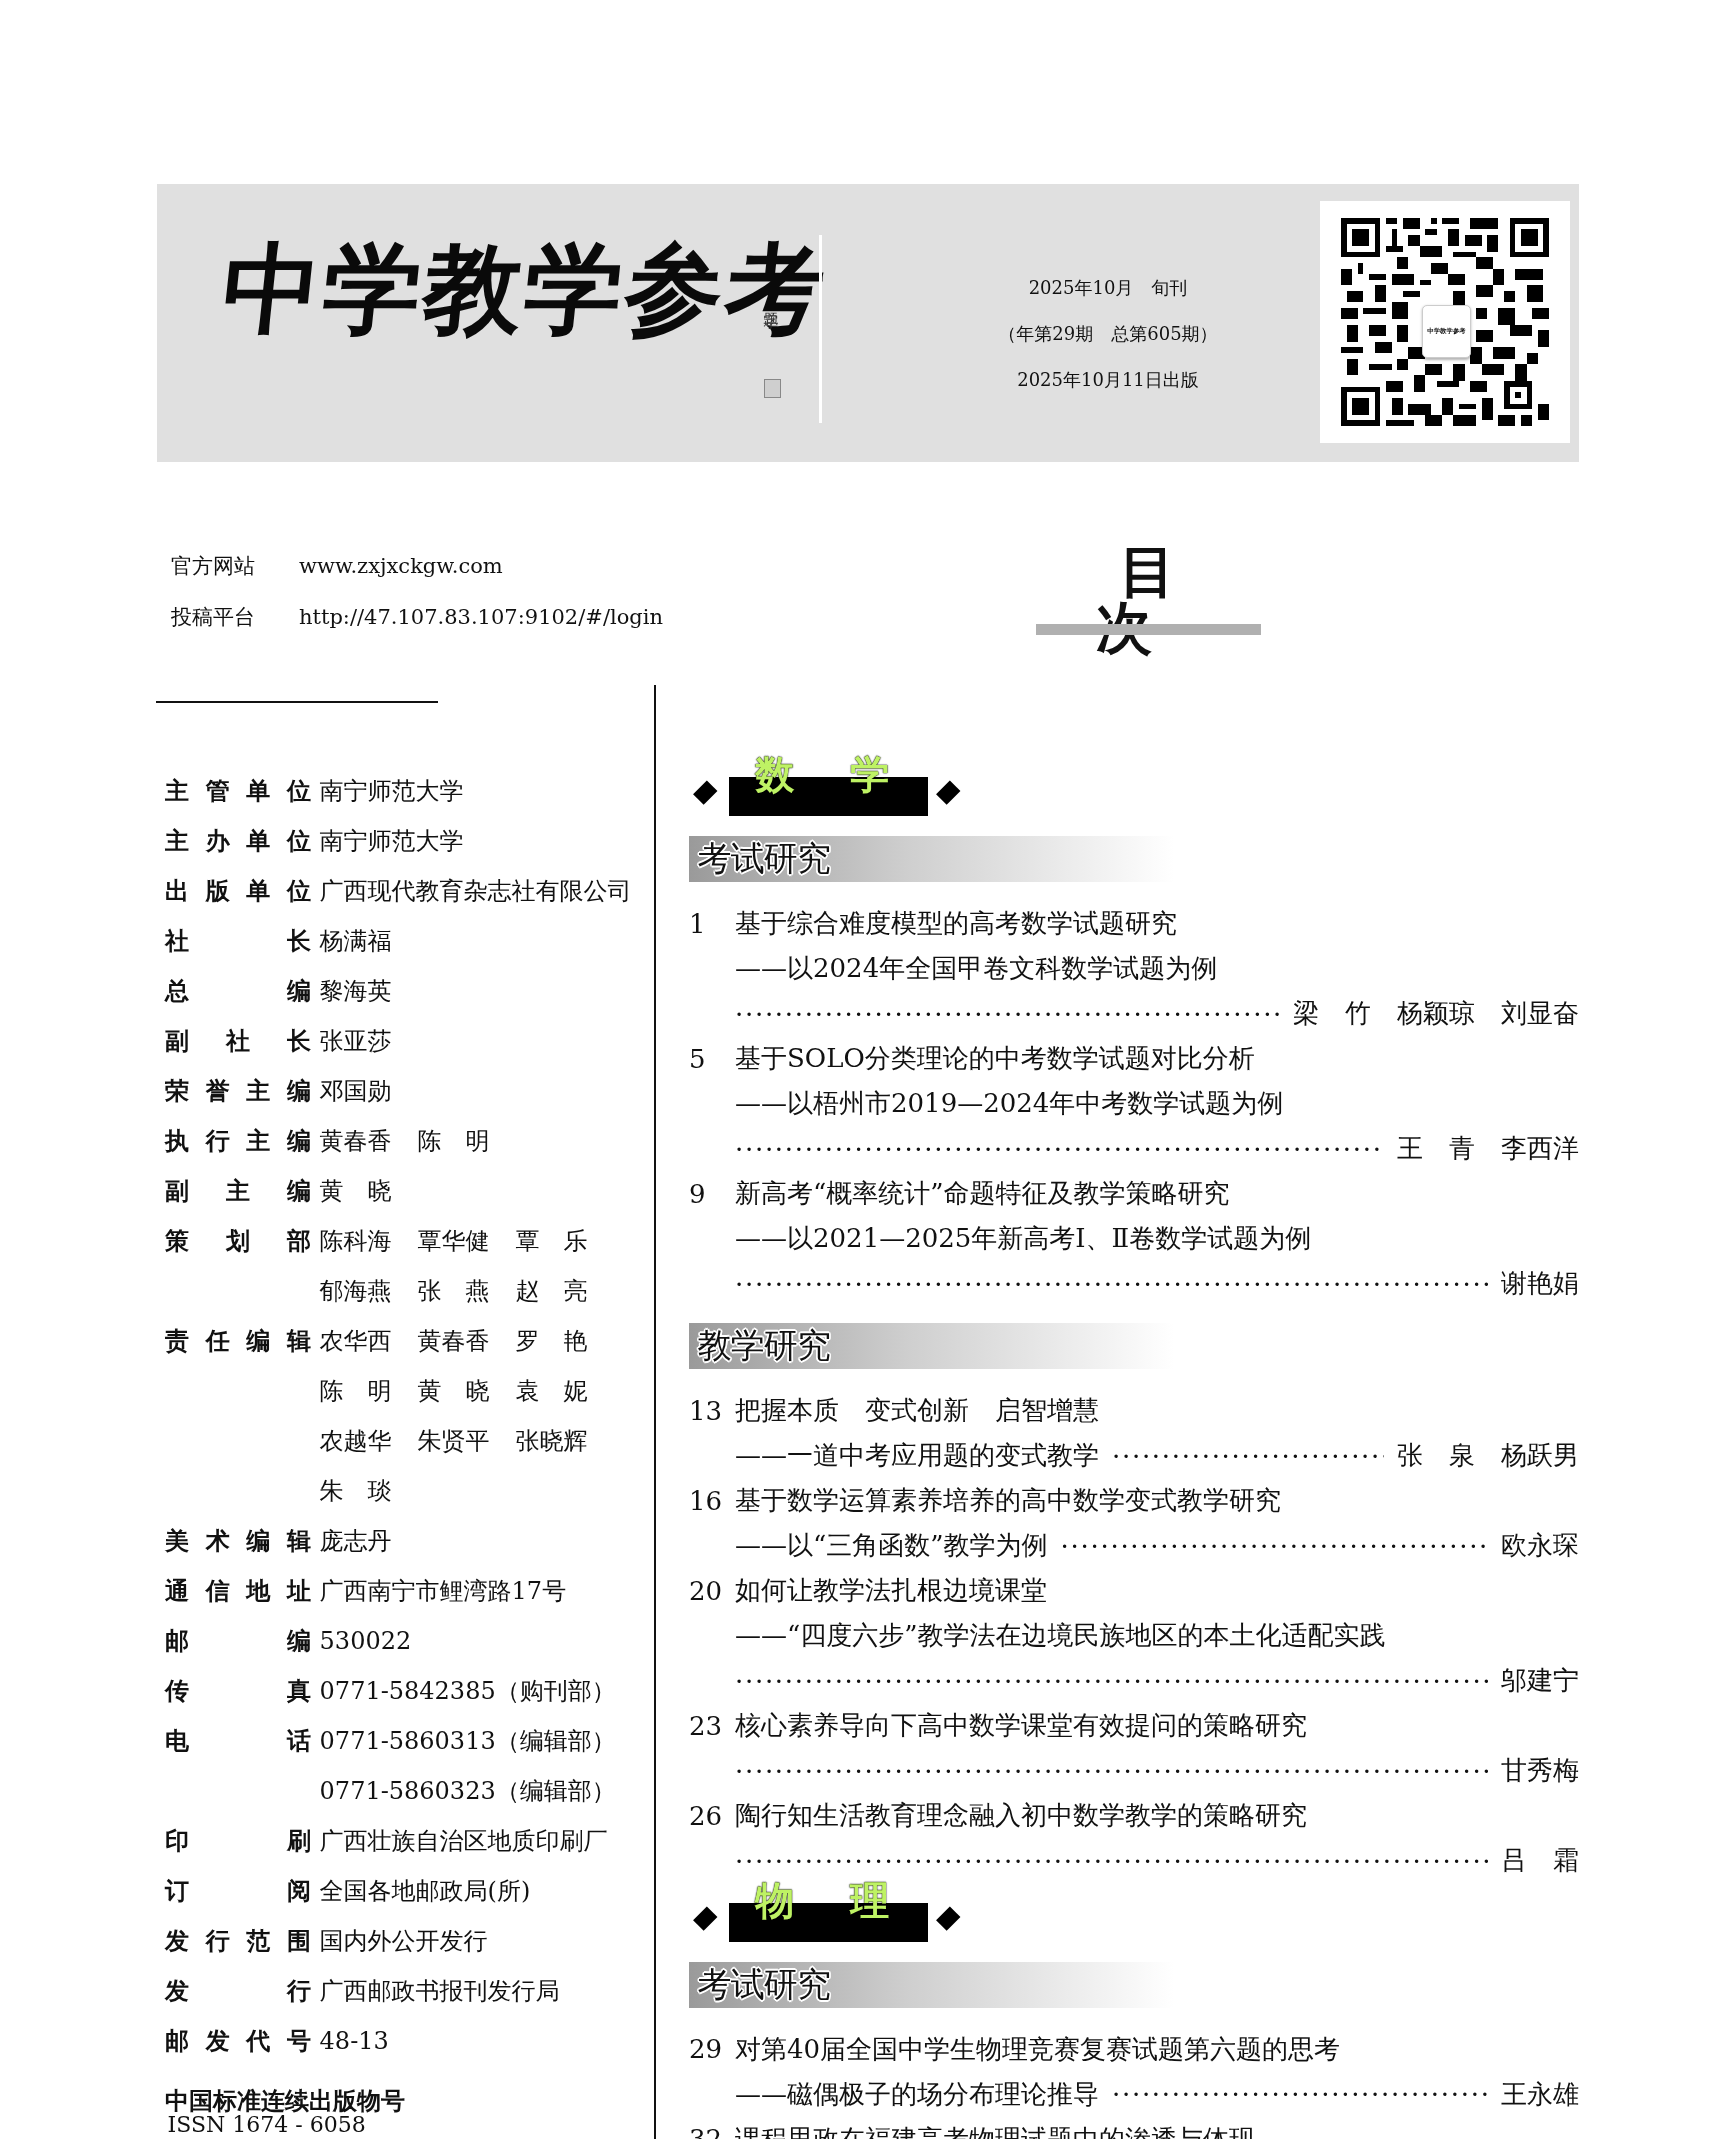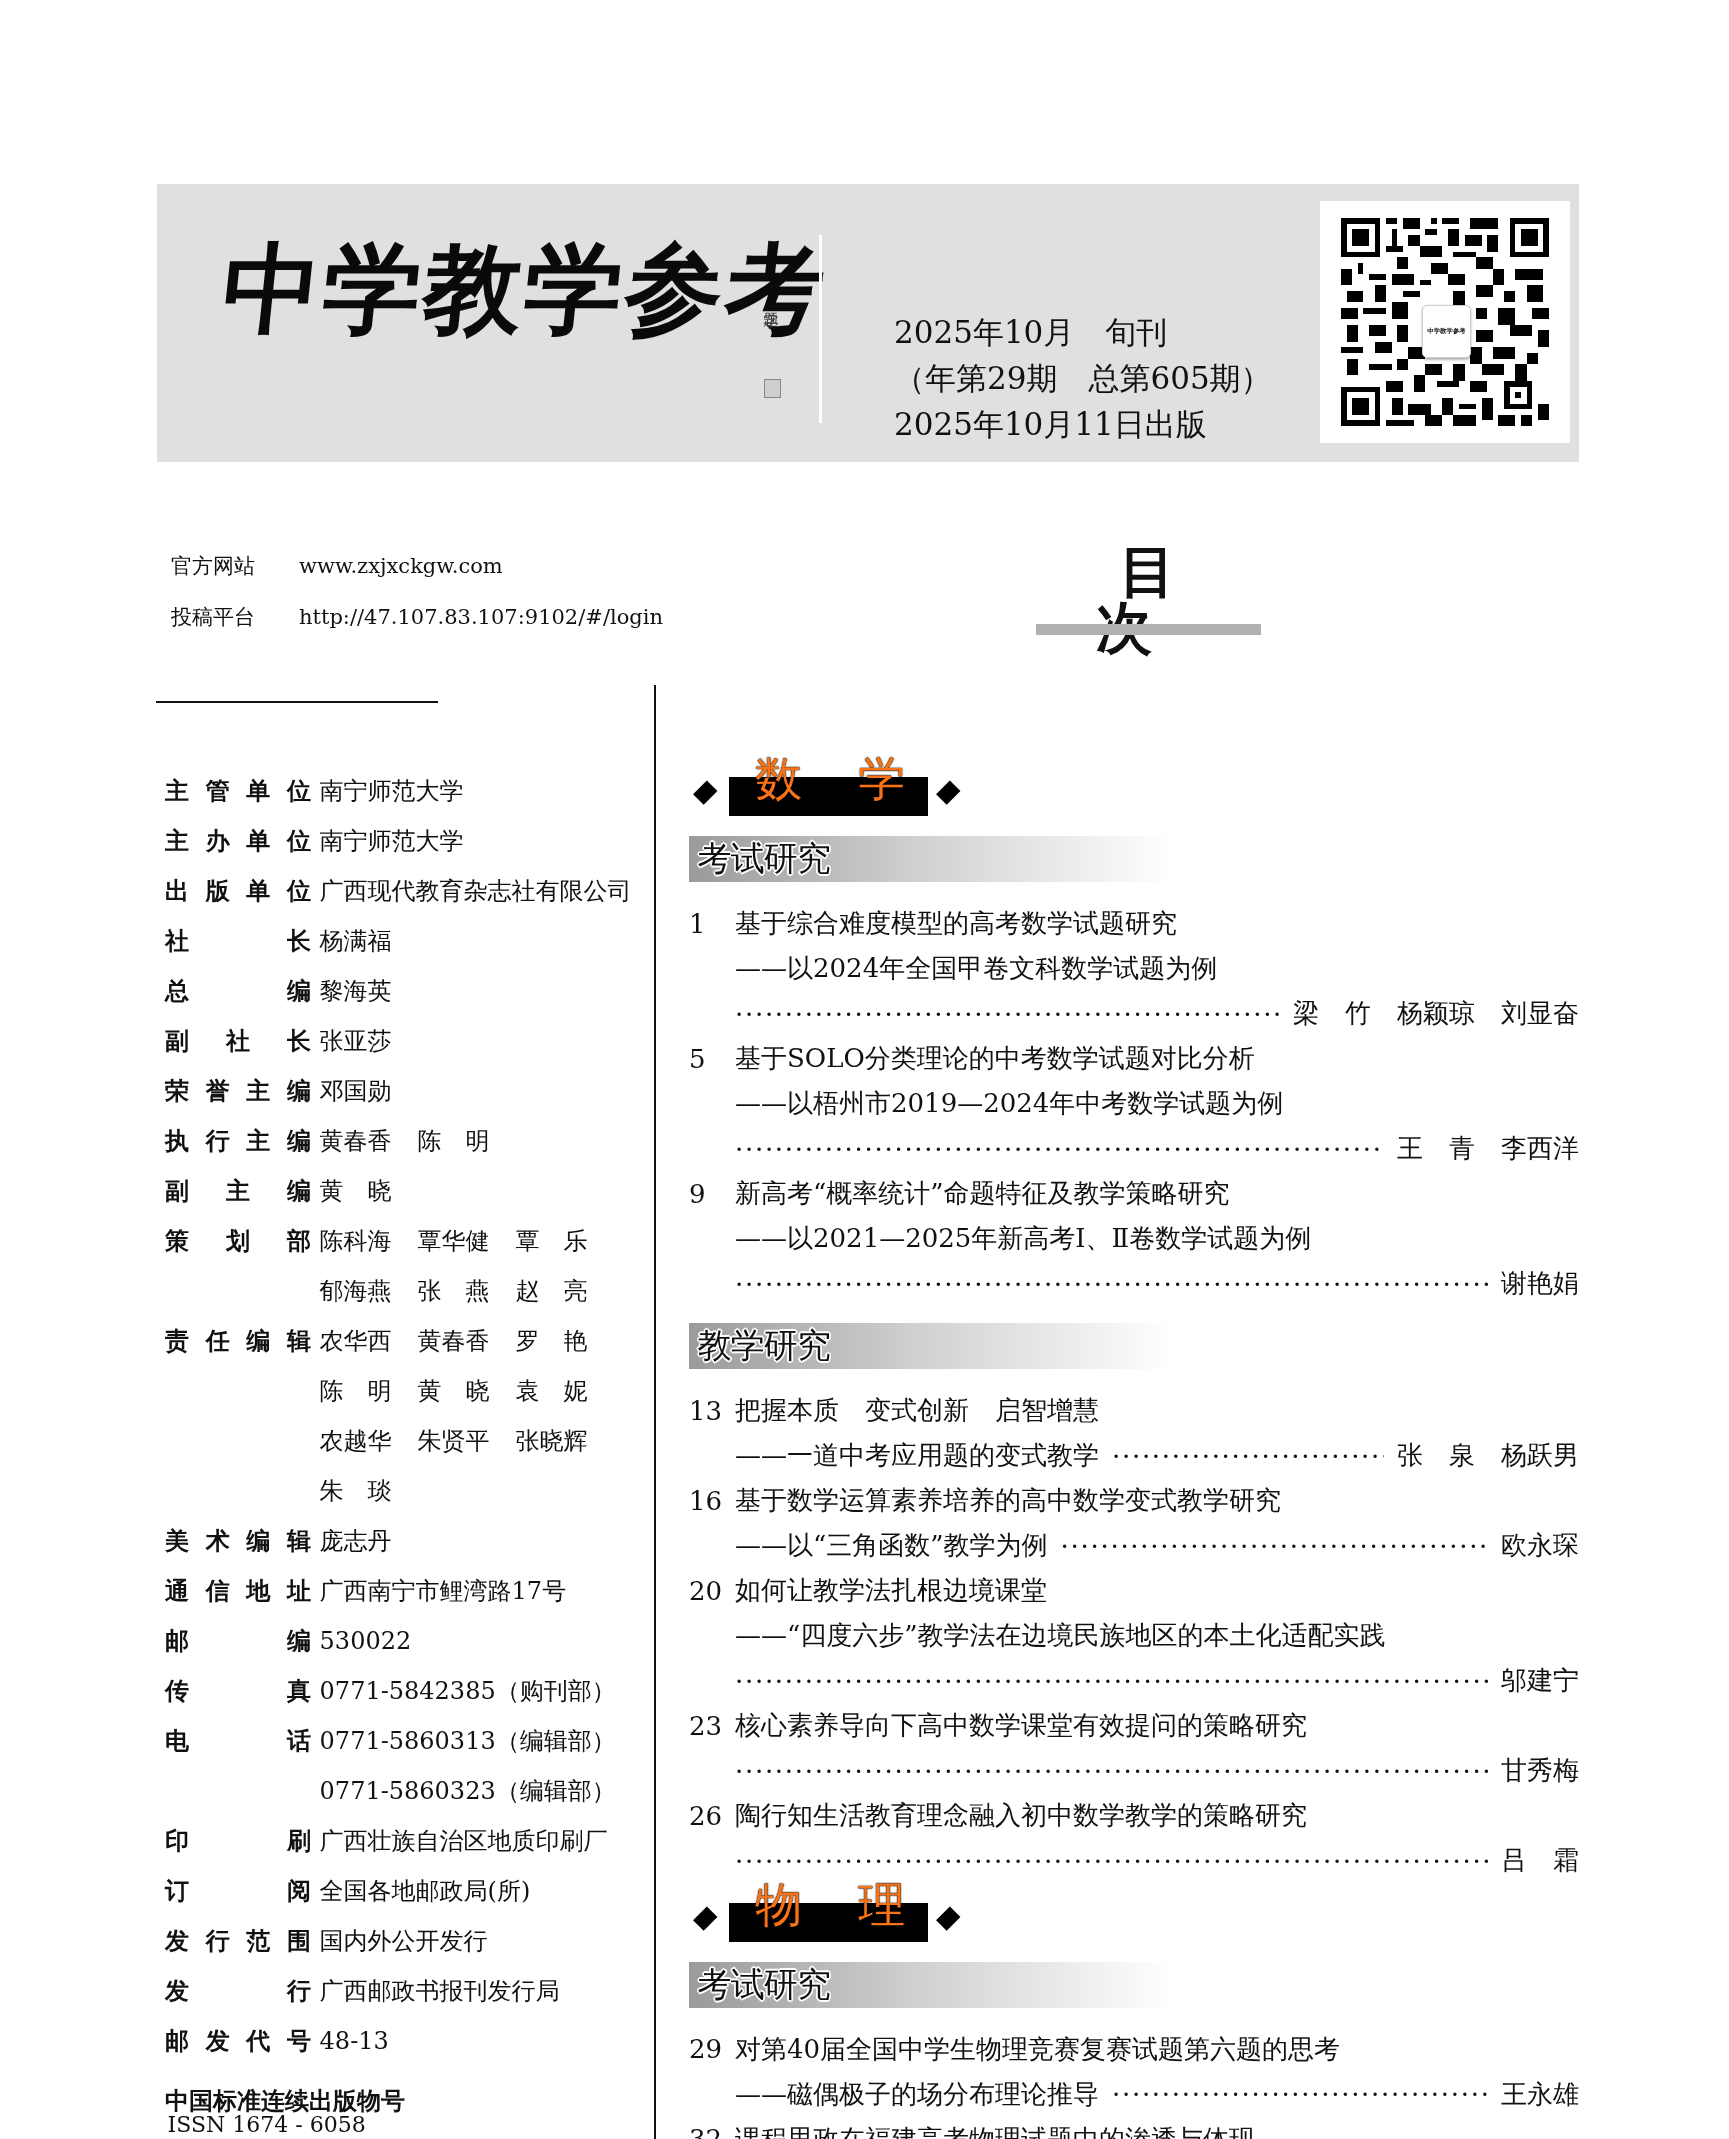--- a/index.html
+++ b/index.html
@@ -8,21 +8,21 @@
     font-family: "DejaVu Serif", "Liberation Serif", serif; color: #111;
     overflow: hidden;
   }
   .abs { position: absolute; }
   
   .header-band { left: 157px; top: 184px; width: 1422px; height: 278px; background: #e0e0e0; }
   .mast-title { left: 223px; top: 240px; font-family: "DejaVu Serif", serif; font-size: 98px; font-weight: bold; letter-spacing: 2.6px; color: #0a0a0a; transform: skewX(-6deg); white-space: nowrap; line-height: 1; }
   .signature { left: 762px; top: 300px; width: 17px; font-size: 15.4px; line-height: 17px; color: #333; writing-mode: vertical-rl; }
   .seal { left: 764px; top: 379px; width: 14.6px; height: 17px; border: 0.9px solid #888; background: #cfcfcf; }
   .header-divider { left: 819px; top: 235px; width: 2.6px; height: 188px; background: #ffffff; }
-  .issue-info { left: 894px; top: 265px; width: 428px; font-size: 31px; line-height: 46px; white-space: nowrap; margin-top: 44px; }
+  .issue-info { left: 894px; top: 265px; width: 428px; text-align: center; font-size: 18px; line-height: 46px; white-space: nowrap; }
   .qr-box { left: 1320px; top: 201px; width: 250px; height: 242px; background: #fff; }
   .qr-svg { position: absolute; left: 18px; top: 17px; width: 214px; height: 208px; }
   .qr-logo { position: absolute; left: 102px; top: 104px; width: 47px; height: 51px; background: #fff; border: 1.3px solid #ccc; border-radius: 5.1px; box-shadow: 0 1.3px 2.6px rgba(0,0,0,0.3); display: flex; align-items: center; justify-content: center; font-size: 6.4px; font-weight: bold; white-space: nowrap; }
 
   
   .contact-row { left: 171px; font-size: 21px; white-space: nowrap; }
   .contact-label { display: inline-block; width: 128px; }
   
   .toc-title { left: 1036px; top: 544px; width: 223px; text-align: center; font-family: "DejaVu Sans", sans-serif; font-weight: bold; font-size: 56px; letter-spacing: 47px; text-indent: 47px; line-height: 1; }
   .toc-title-bar { left: 1036px; top: 624px; width: 225px; height: 11px; background: #b0b0b0; }
@@ -36,21 +36,21 @@
   .mh-value { margin-left: 8.6px; }
   .mh-value .gap { display: inline-block; width: 26px; }
   .issn-block { left: 165px; top: 2110px; font-size: 22px; line-height: 30px; white-space: nowrap; }
   .issn-line1 { padding-left: 2.6px; border-bottom: 1.3px solid #111; padding-bottom: 0.9px; width: 201px; }
 
   
   .toc { left: 689px; top: 766px; width: 890px; }
   .subject-badge { position: relative; height: 53px; display: flex; align-items: center; margin-left: 8.6px; }
   .diamond { width: 14.6px; height: 14.6px; background: #000; transform: rotate(45deg) scaleY(1.3); }
   .subject-box { position: relative; width: 199px; height: 39px; background: #000; margin: 0 13px 0 17px; top: 4.3px; }
-  .subject-text { position: absolute; left: 26px; top: -22px; font-family: "DejaVu Sans", sans-serif; font-weight: normal; font-size: 47px; color: #f97316; letter-spacing: 56px; line-height: 1; text-shadow: 0 0 1.3px #000, 0 0 1.3px #000; white-space: nowrap; }
+  .subject-text { position: absolute; left: 26px; top: -22px; font-family: "DejaVu Sans", sans-serif; font-weight: bold; font-size: 39px; color: #bef264; letter-spacing: 56px; line-height: 1; text-shadow: 0 0 1.3px #000, 0 0 1.3px #000; white-space: nowrap; }
   .section-bar { height: 46px; margin-top: 17px; margin-bottom: 19px; width: 882px; background: linear-gradient(to right, #9a9a9a 0%, #cfcfcf 25%, #ffffff 55%); position: relative; }
   .section-text { position: absolute; left: 8.6px; top: 4.3px; font-family: "DejaVu Sans", sans-serif; font-weight: normal; font-size: 34px; line-height: 1.1; color: #111; letter-spacing: -0.9px;
     text-shadow: 1.7px 0 0 #fff, -1.7px 0 0 #fff, 0 1.7px 0 #fff, 0 -1.7px 0 #fff, 1.3px 1.3px 0 #fff, -1.3px -1.3px 0 #fff, 1.3px -1.3px 0 #fff, -1.3px 1.3px 0 #fff; }
   .entry-line { height: 45px; display: flex; align-items: center; font-size: 26px; white-space: nowrap; }
   .entry-num { width: 46px; }
   .entry-sub { padding-left: 46px; }
   .entry-dots { flex: 1; overflow: hidden; margin: 0 13px; letter-spacing: 1.7px; color: #111; white-space: nowrap; }
   .entry-author { text-align: left; }
   .entry-author .gap { display: inline-block; width: 26px; }
 </style>

